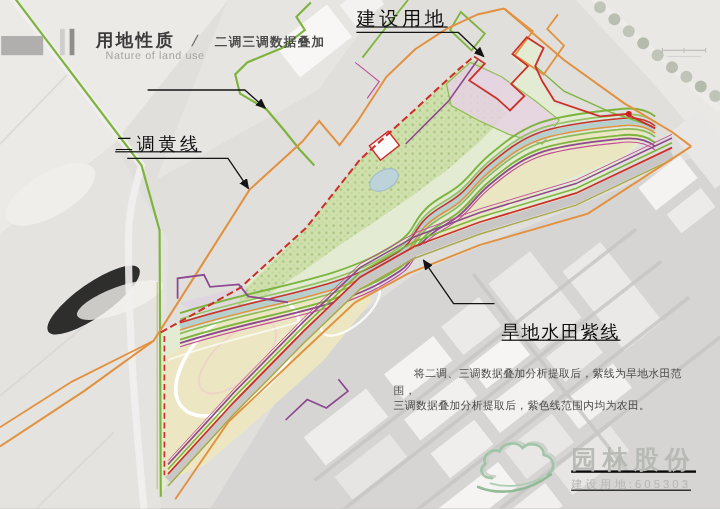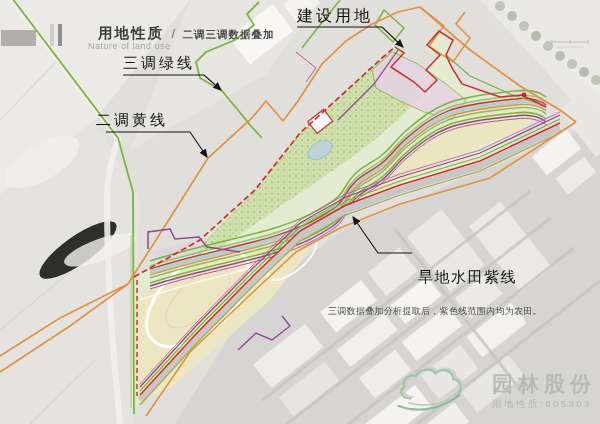--- a/index.html
+++ b/index.html
@@ -4,38 +4,38 @@
 <style>
   html,body{margin:0;padding:0;background:#888;}
   #stage{position:relative;width:600px;height:424px;overflow:hidden;
     background:#dfdedb;font-family:"Liberation Sans",sans-serif;}
   #map-svg{position:absolute;left:0;top:0;}
   .abs{position:absolute;}
   
   .hdr-block{left:1px;top:30px;width:35px;height:16px;background:#b0afad;}
   .hdr-bar1{left:50px;top:24px;width:4px;height:22px;background:#cfcecc;}
   .hdr-bar2{left:58px;top:24px;width:4px;height:22px;background:#8f8e8c;}
-  .hdr-text{left:98px;top:24px;white-space:nowrap;color:#3c3c3c;}
+  .hdr-text{left:80px;top:24px;white-space:nowrap;color:#3c3c3c;font-family:Liberation Mono, monospace;}
   .hdr-title{font-size:14.5px;font-weight:bold;letter-spacing:2px;}
   .hdr-div{font-size:13px;color:#6b6b6b;padding:0 3px;}
   .hdr-sub{font-size:10.5px;font-weight:bold;color:#4b4b4b;letter-spacing:1px;}
   .hdr-en{left:88px;top:41px;font-size:9px;color:#a5a4a2;letter-spacing:.5px;}
   
-  .maplabel{font-family:"Liberation Serif",serif;color:#0e0e0e;white-space:nowrap;}
+  .maplabel{font-family:"Liberation Serif",serif;color:#0e0e0e;white-space:nowrap;text-decoration:underline;}
   .lbl-green{left:123px;top:54px;font-size:15px;letter-spacing:3px;}
   .lbl-yellow{left:96px;top:111px;font-size:15px;letter-spacing:3px;}
   .lbl-constr{left:297px;top:6px;font-size:16px;letter-spacing:3px;}
   .lbl-purple{left:418px;top:243px;font-size:15px;letter-spacing:1.5px;margin-top:25px;}
   
   .note{left:328px;top:305px;width:250px;font-size:9px;line-height:13.5px;
     color:#4a4a4a;letter-spacing:.3px;}
   .note .l1{text-indent:17px;}
   
   .logo{left:394px;top:364px;display:flex;align-items:center;opacity:.95;}
-  .logo-text{margin-left:24px;}
+  .logo-text{margin-left:8px;text-decoration:underline;}
   .logo-name{font-size:21px;font-weight:bold;color:#b6b9b3;letter-spacing:5px;line-height:24px;}
   .logo-stock{font-size:9.5px;color:#b2b5af;letter-spacing:2.5px;margin-top:2px;}
 </style>
 </head>
 <body>
 
 <div id="stage">
 
 <svg id="map-svg" width="600" height="424" viewBox="0 0 600 424">
   <defs>
@@ -197,39 +197,39 @@
 <div class="abs hdr-block"></div>
 <div class="abs hdr-bar1"></div>
 <div class="abs hdr-bar2"></div>
 <div class="abs hdr-text">
   <span class="hdr-title">用地性质</span>
   <span class="hdr-div">/</span>
   <span class="hdr-sub">二调三调数据叠加</span>
 </div>
 <div class="abs hdr-en">Nature of land use</div>
 
-<div class="abs maplabel lbl-green">三调绿线</div>
 <div class="abs maplabel lbl-yellow">二调黄线</div>
 <div class="abs maplabel lbl-constr">建设用地</div>
 <div class="abs maplabel lbl-purple">旱地水田紫线</div>
 
 <div class="abs note">
+  <div class="l1">将二调、三调数据叠加分析提取后，紫线为旱地水田范围，</div>
   <div class="l2">三调数据叠加分析提取后，紫色线范围内均为农田。</div>
 </div>
 
 <div class="abs logo">
   <svg width="74" height="54" viewBox="0 0 100 72">
     <g fill="none" stroke="#ccd0ca" stroke-width="3" stroke-linecap="round" transform="translate(3,-2)">
       <path d="M 22,46 C 10,46 6,36 14,30 C 10,20 22,12 30,16 C 34,6 50,4 56,12 C 64,4 80,8 80,20 C 92,22 94,36 84,42"></path>
     </g>
     <g fill="none" stroke="#9fc4a6" stroke-width="3" stroke-linecap="round">
       <path d="M 22,46 C 10,46 6,36 14,30 C 10,20 22,12 30,16 C 34,6 50,4 56,12 C 64,4 80,8 80,20 C 92,22 94,36 84,42"></path>
       <path d="M 6,56 C 30,66 62,62 88,42" stroke="#8fb996"></path>
       <path d="M 20,52 C 40,58 62,54 78,46" stroke="#a9cbb0" stroke-width="2"></path>
     </g>
   </svg>
   <div class="logo-text">
     <div class="logo-name">园林股份</div>
-    <div class="logo-stock">用地性质:605303</div>
+    <div class="logo-stock">建设用地:605303</div>
   </div>
 </div>
 
 </div>
 
 </body></html>

